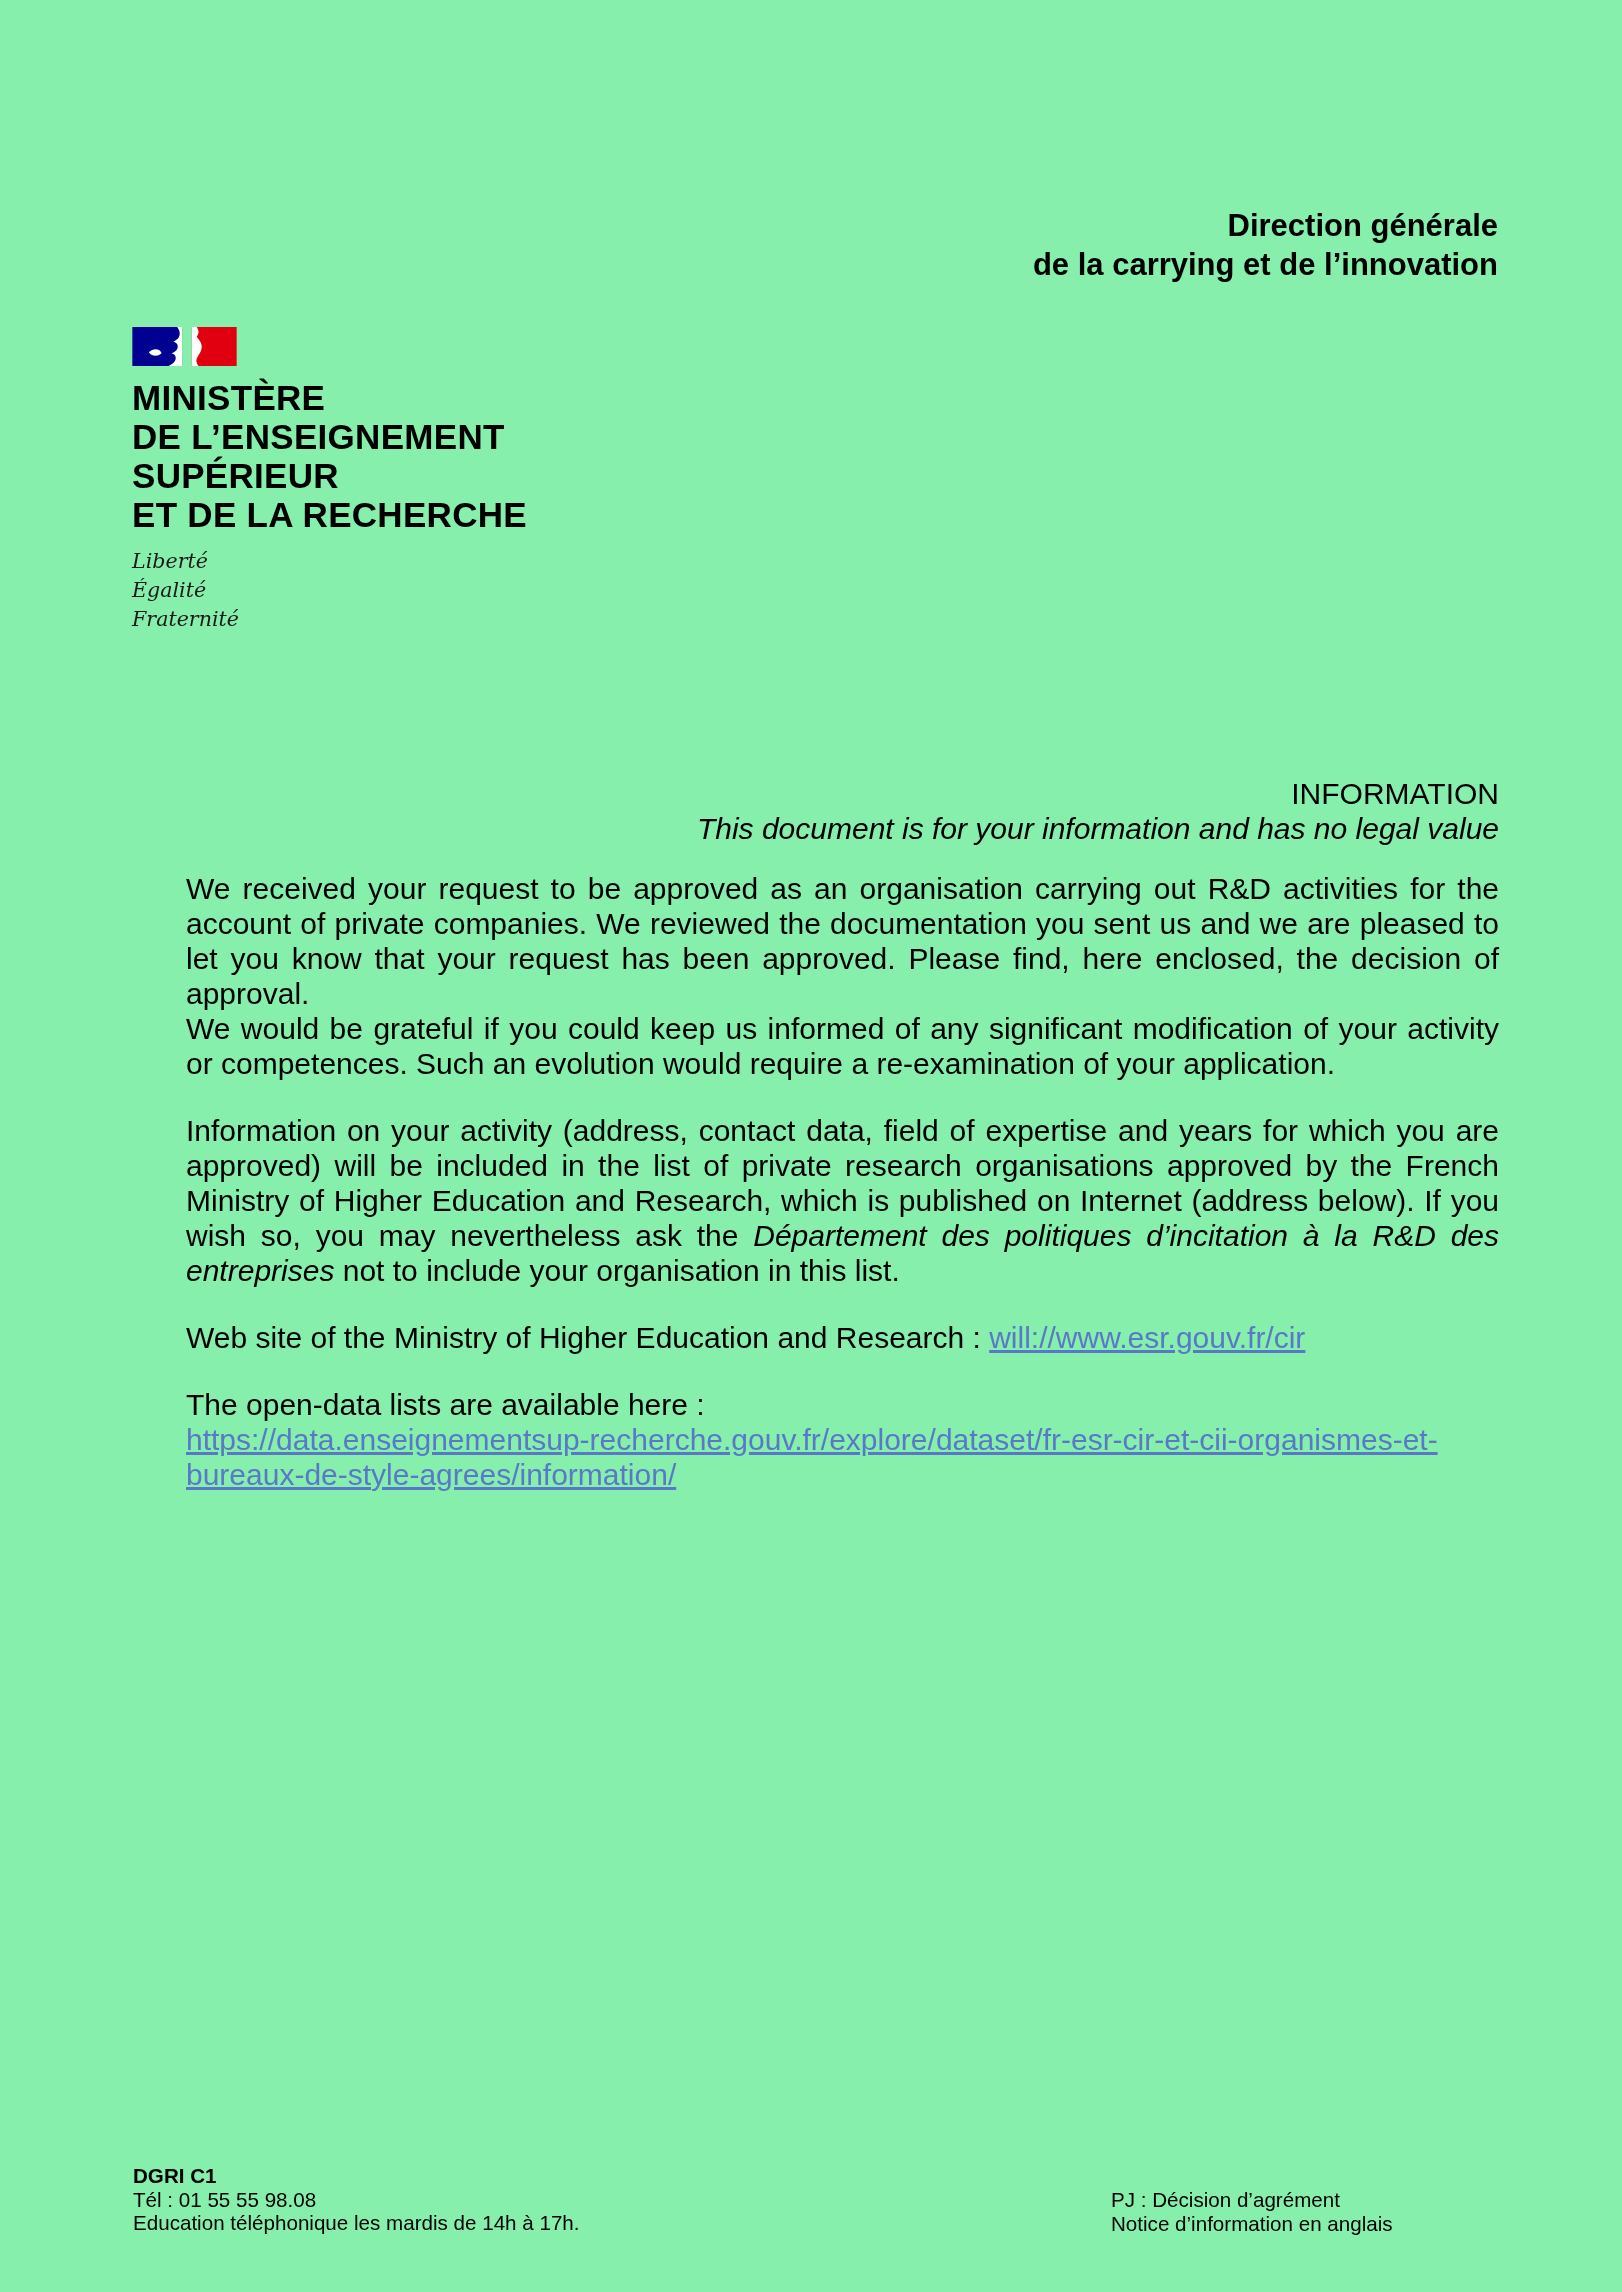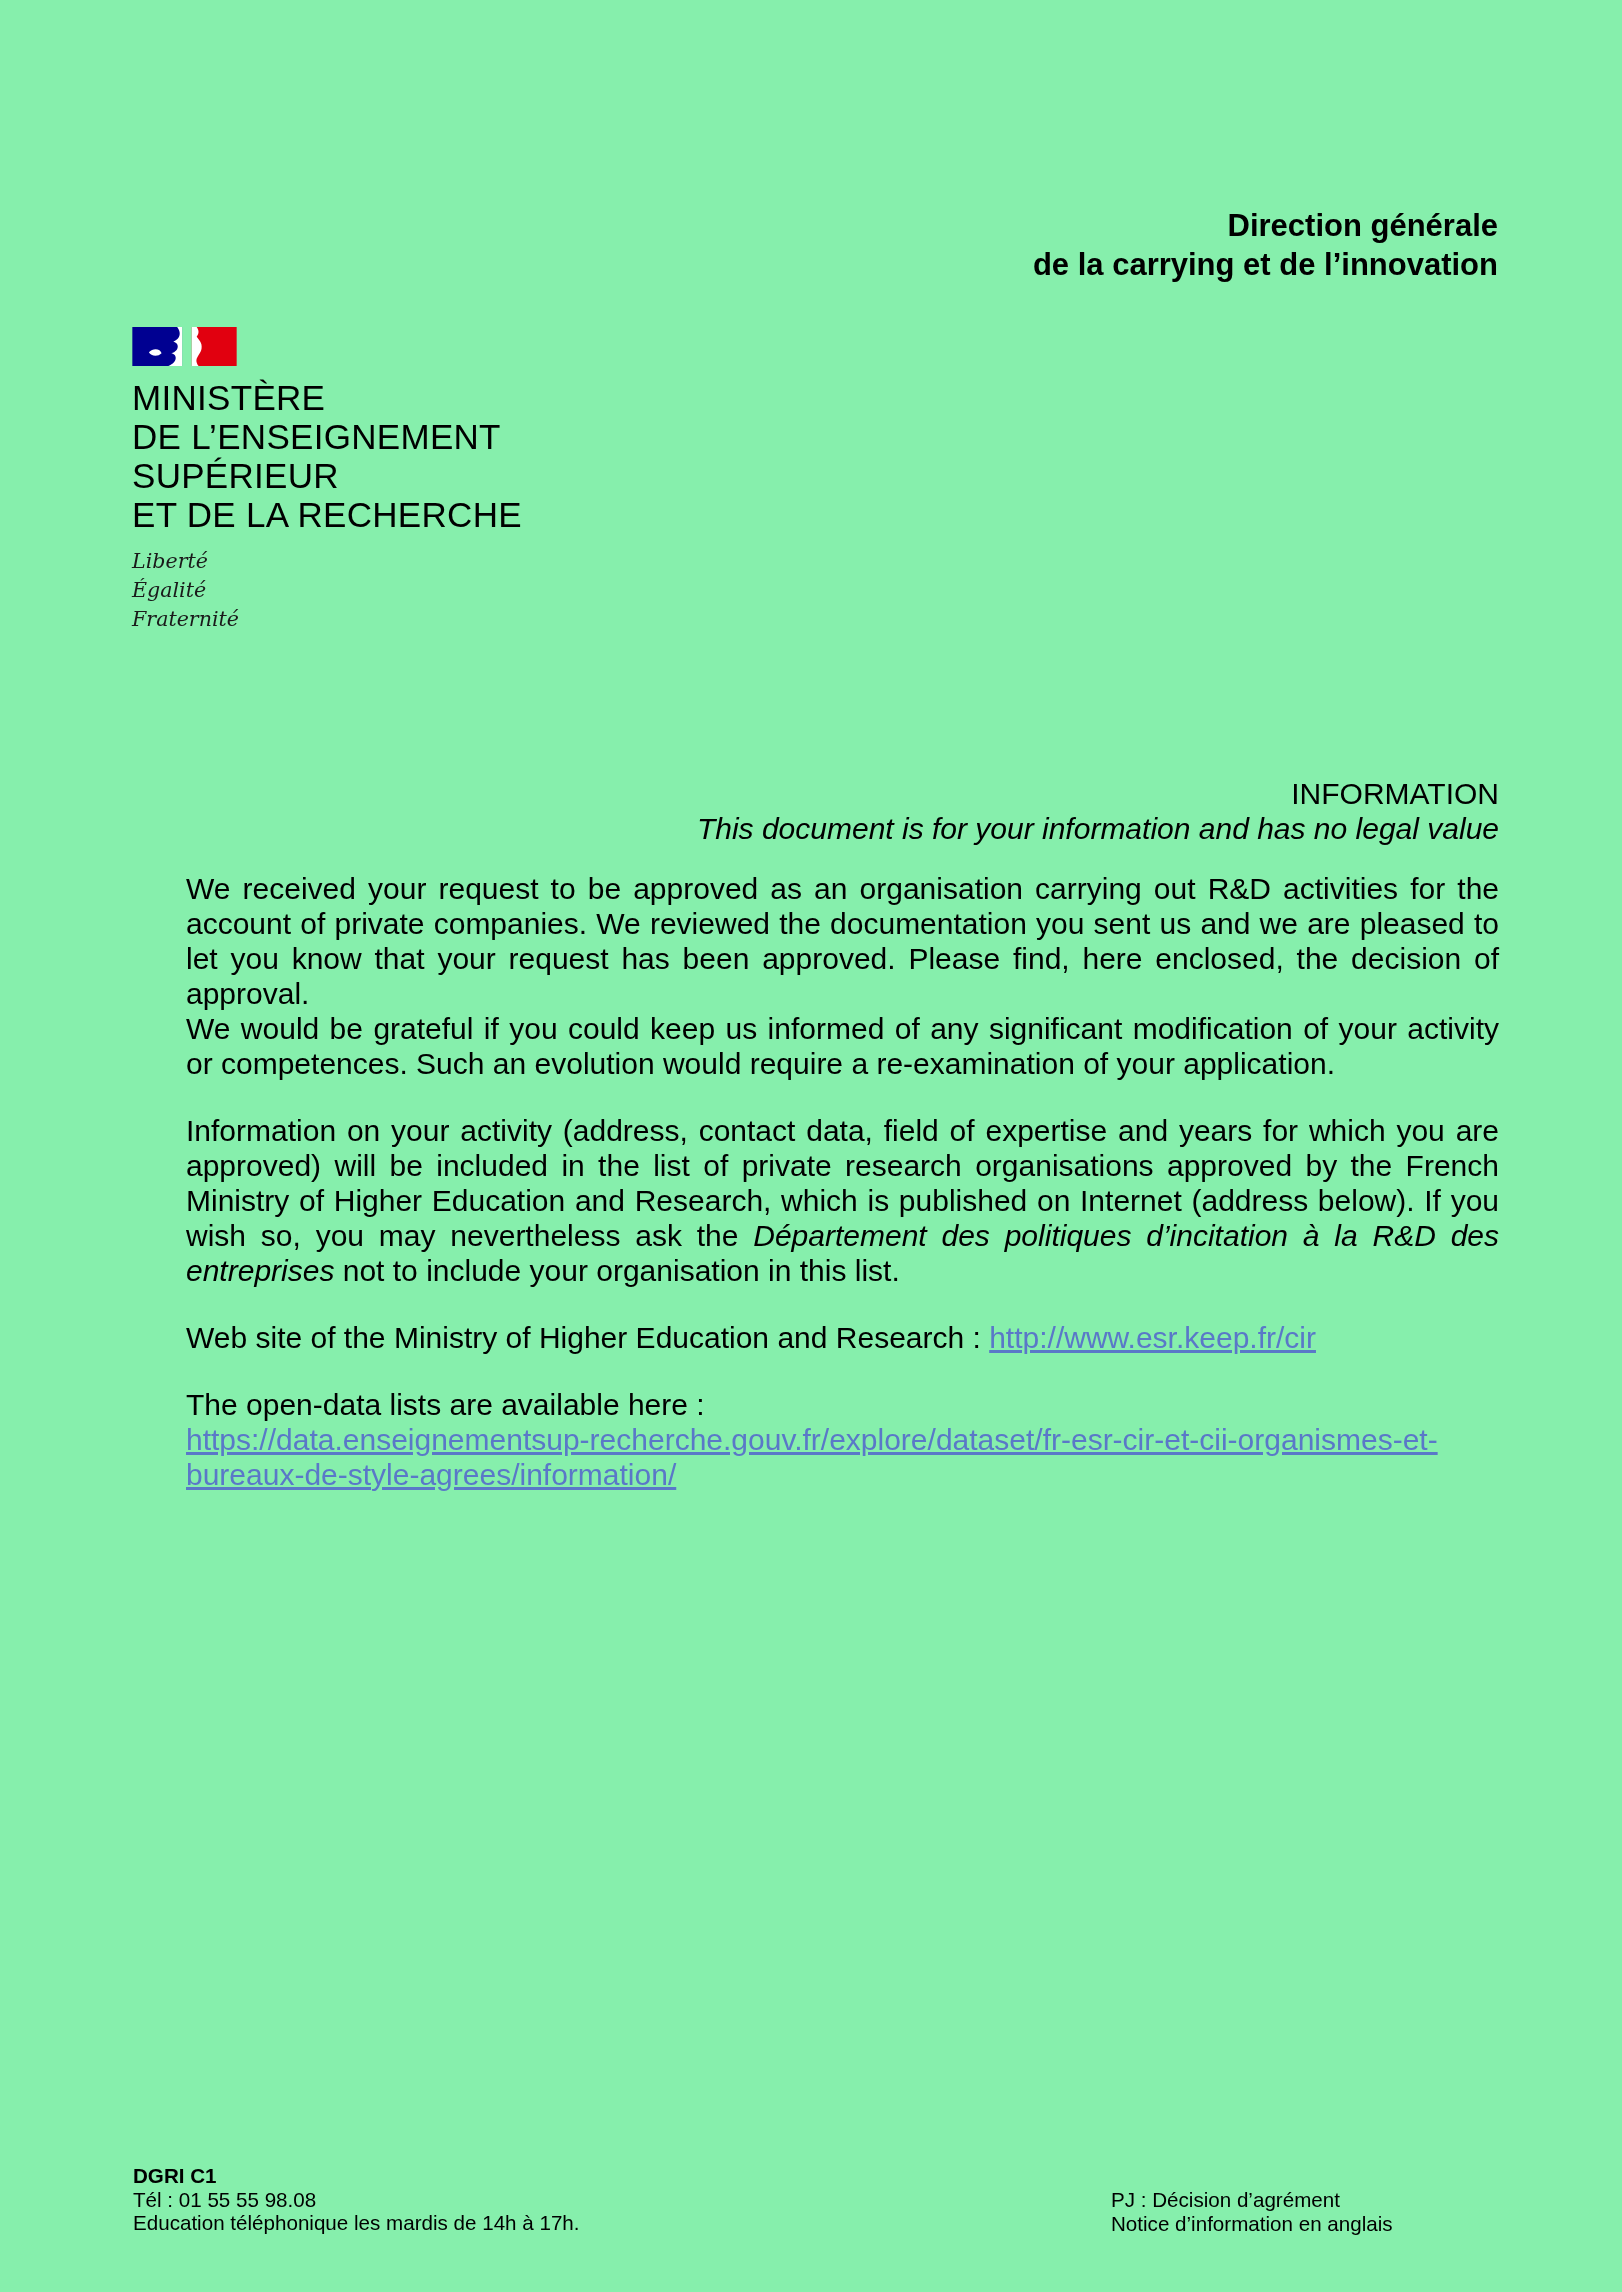--- a/index.html
+++ b/index.html
@@ -29,21 +29,21 @@
   .logo {
     position: absolute;
     left: 132px;
     top: 327px;
   }
   .flag { display: block; }
   .flag .blue { fill: var(--flag-blue, #000091); }
   .flag .red  { fill: var(--flag-red,  #E1000F); }
   .wordmark {
     margin-top: 11.8px;
-    font-weight: 400;
+    font-weight: 700;
     font-size: 35px;
     line-height: 39px;
     letter-spacing: 0.3px;
     white-space: nowrap;
   }
   .motto {
     margin-top: 13.7px;
     font-family: "DejaVu Serif", "Liberation Serif", serif;
     font-style: italic;
     font-size: 20.6px;
@@ -123,21 +123,21 @@
 
   <div class="content">
     <div class="center">INFORMATION</div>
     <div class="center italic">This document is for your information and has no legal value</div>
 
     <p class="para mt-first">We received your request to be approved as an organisation carrying out R&amp;D activities for the account of private companies. We reviewed the documentation you sent us and we are pleased to let you know that your request has been approved. Please find, here enclosed, the decision of approval.</p>
     <p class="para">We would be grateful if you could keep us informed of any significant modification of your activity or competences. Such an evolution would require a re-examination of your application.</p>
 
     <p class="para mt-blank"><span>Information on your activity (address, contact data, field of expertise and years for which you are approved) will be included in the list of private research organisations approved by the French Ministry of Higher Education and Research, which is published on Internet (address below). If you wish so, you may nevertheless ask the </span><span class="italic">Département des politiques d’incitation à la R&amp;D des entreprises</span><span> not to include your organisation in this list.</span></p>
 
-    <p class="para mt-blank"><span>Web site of the Ministry of Higher Education and Research : </span><a class="doc-link">http://www.esr.keep.fr/cir</a></p>
+    <p class="para mt-blank"><span>Web site of the Ministry of Higher Education and Research : </span><a class="doc-link">will://www.esr.gouv.fr/cir</a></p>
 
     <p class="para mt-blank"><span>The open-data lists are available here :</span><a class="doc-link link-block">https://data.enseignementsup-recherche.gouv.fr/explore/dataset/fr-esr-cir-et-cii-organismes-et-bureaux-de-style-agrees/information/</a></p>
   </div>
 
   <div class="footer-left">
     <div class="bold">DGRI C1</div>
     <div>Tél : 01 55 55 98.08</div>
     <div>Education téléphonique les mardis de 14h à 17h.</div>
   </div>
   <div class="footer-right">

